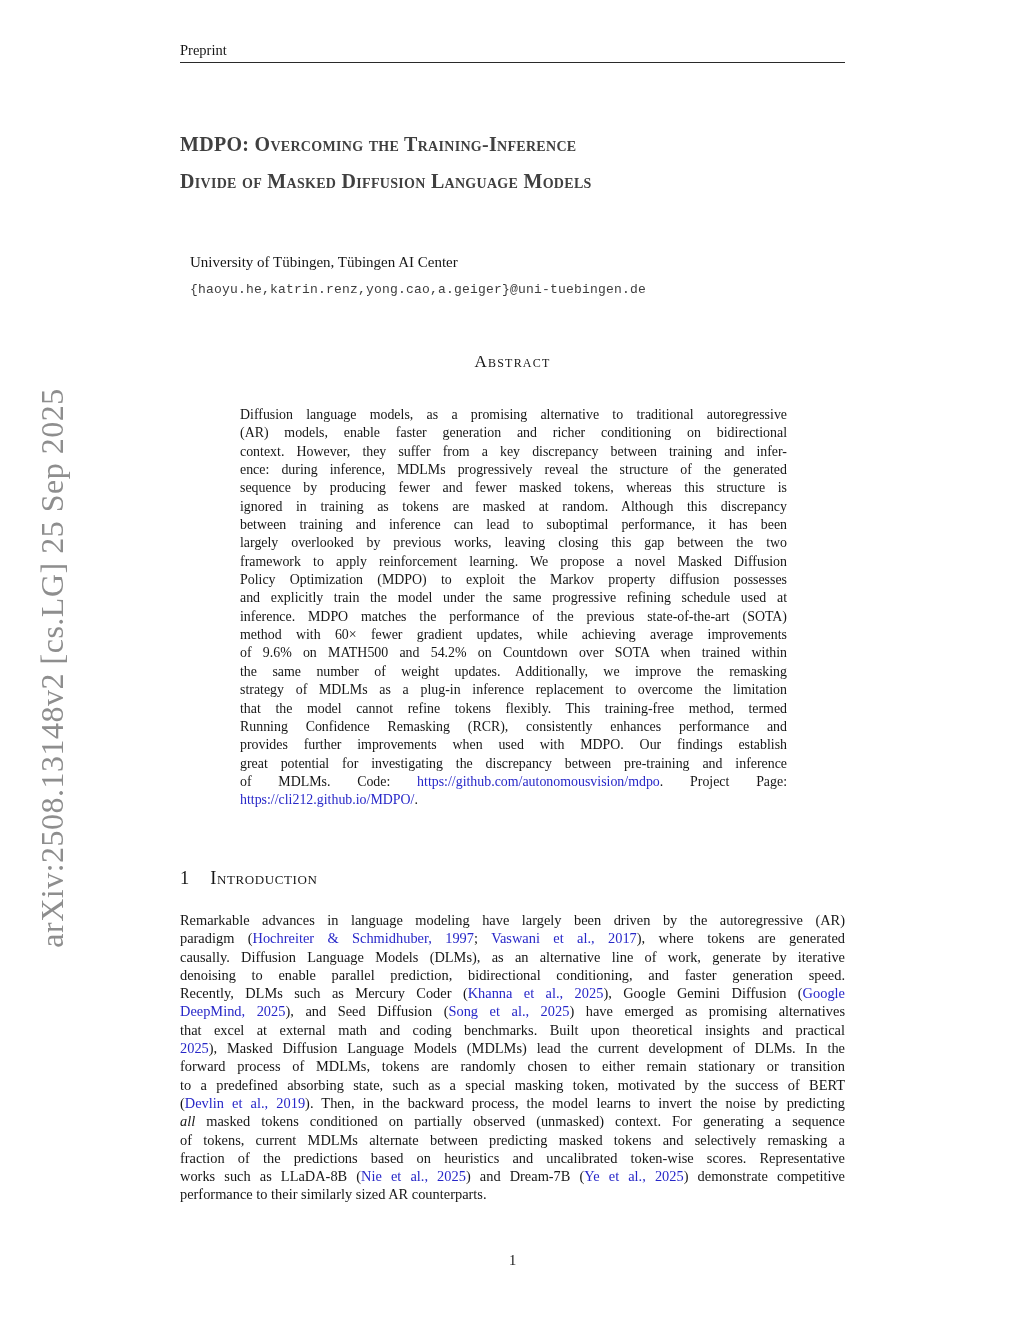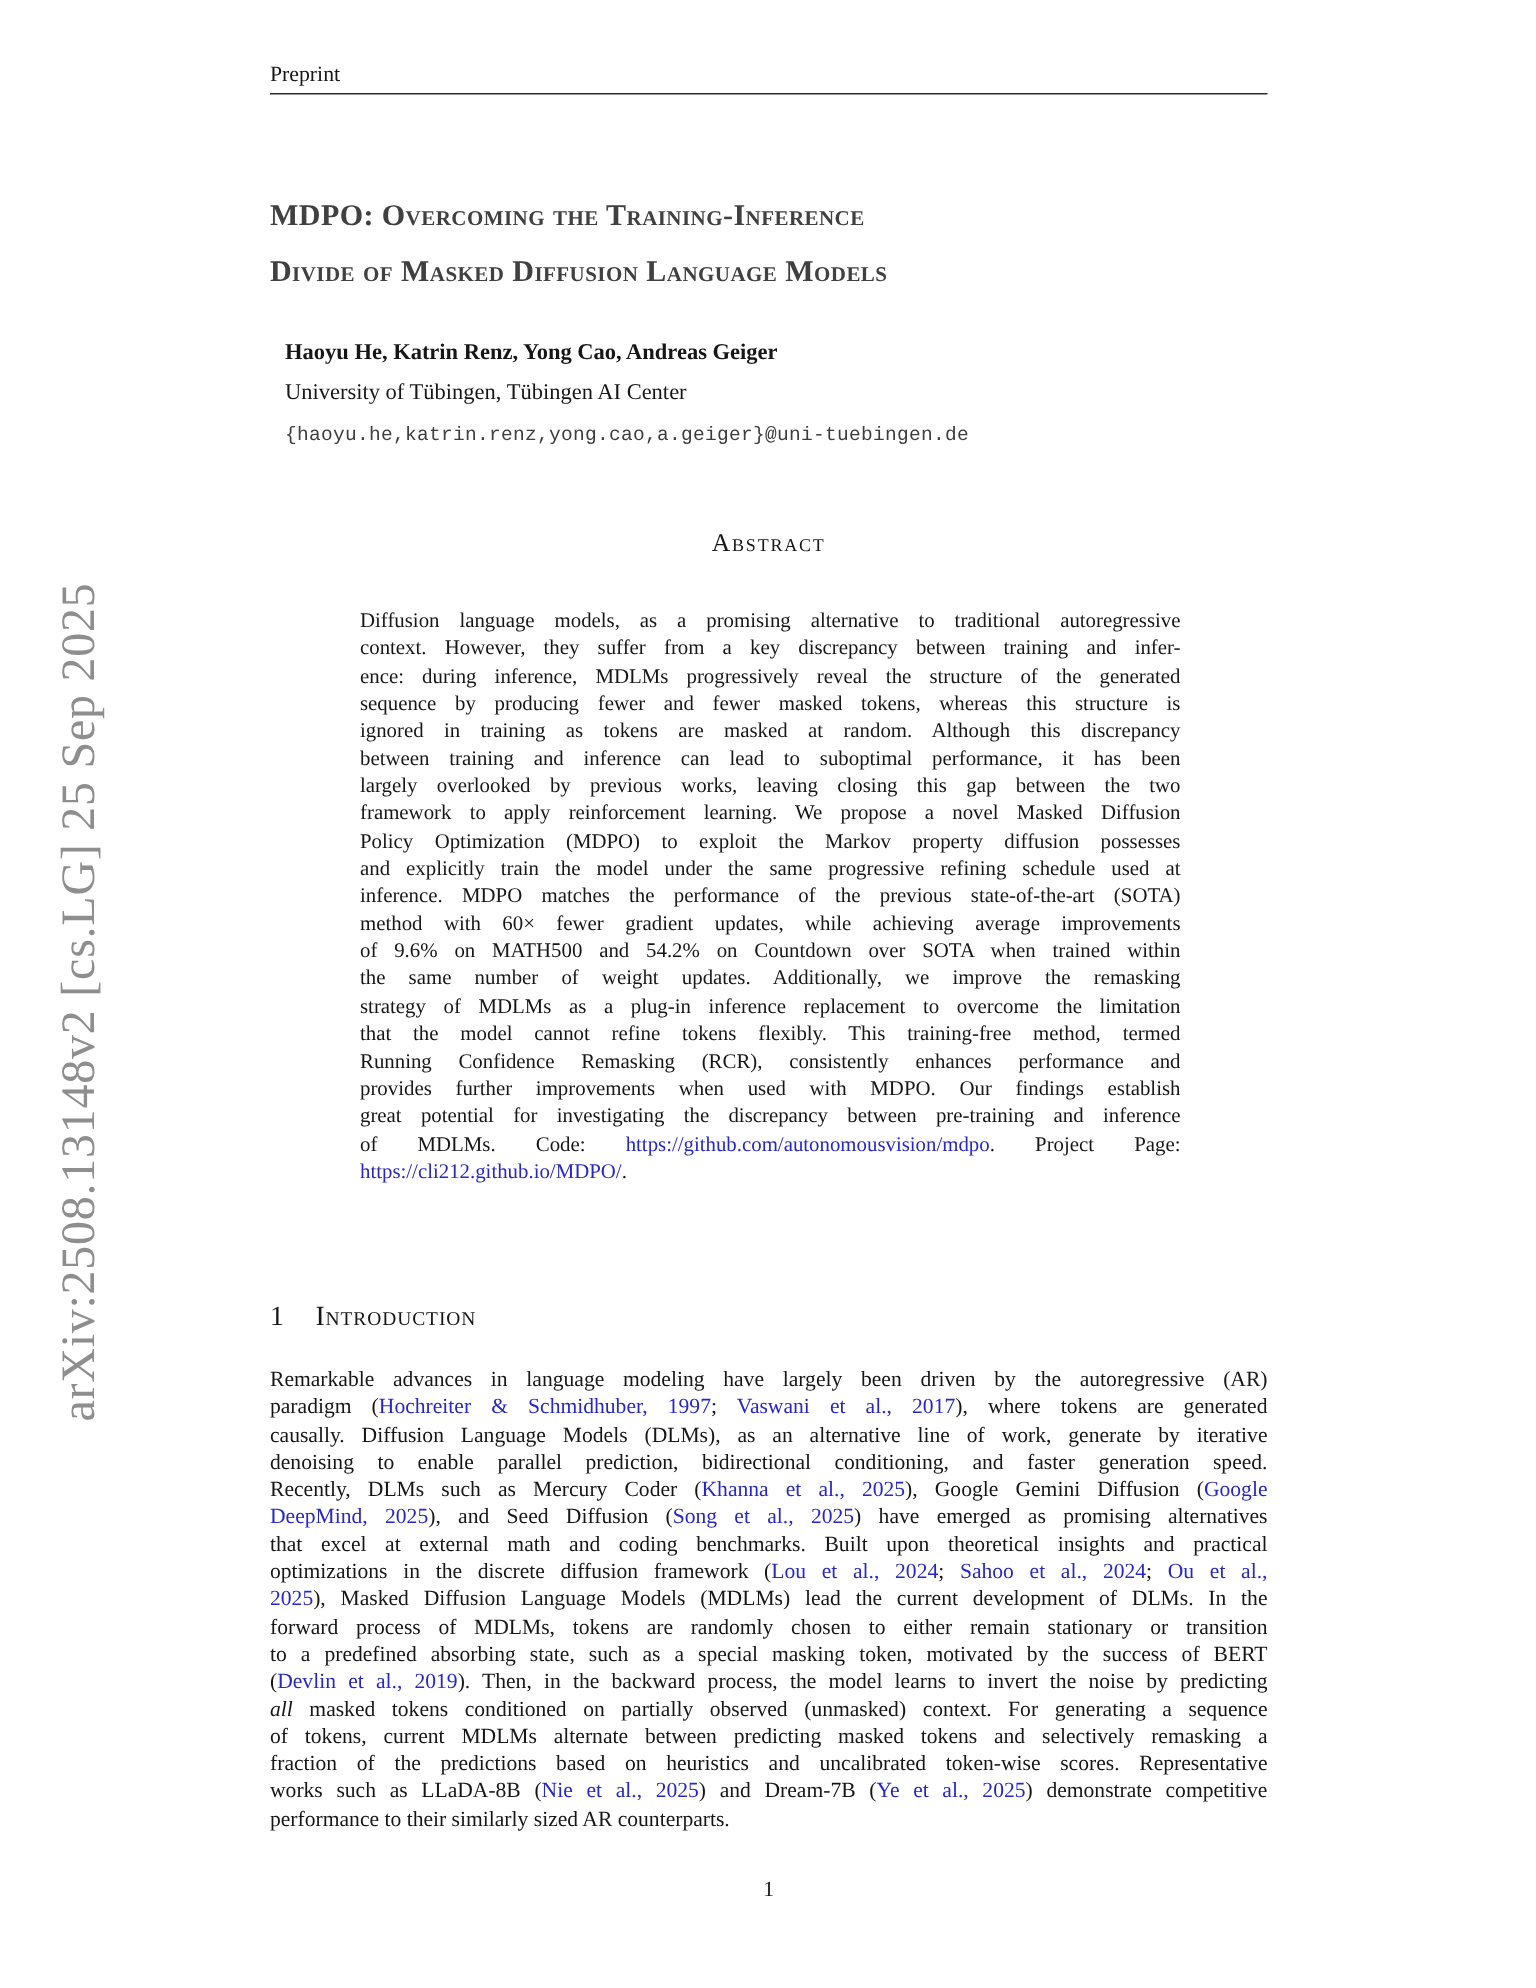--- a/index.html
+++ b/index.html
@@ -59,27 +59,27 @@
 
   <div class="header">
     <span>Preprint</span>
   </div>
 
   <h1 class="title">
     <span class="tline">MDPO: Overcoming the Training-Inference</span>
     <span class="tline">Divide of Masked Diffusion Language Models</span>
   </h1>
 
-  <div class="authors">Haoyu He, Katrin Renz, Yong Cao, Andreas Geiger</div>
   <div class="affil">University of Tübingen, Tübingen AI Center</div>
   <div class="email">{haoyu.he,katrin.renz,yong.cao,a.geiger}@uni-tuebingen.de</div>
 
   <div class="abs-head">Abstract</div>
   <div class="abs-body">
       <div class="jline">Diffusion language models, as a promising alternative to traditional autoregressive</div>
+      <div class="jline">(AR) models, enable faster generation and richer conditioning on bidirectional</div>
       <div class="jline">context. However, they suffer from a key discrepancy between training and infer-</div>
       <div class="jline">ence: during inference, MDLMs progressively reveal the structure of the generated</div>
       <div class="jline">sequence by producing fewer and fewer masked tokens, whereas this structure is</div>
       <div class="jline">ignored in training as tokens are masked at random. Although this discrepancy</div>
       <div class="jline">between training and inference can lead to suboptimal performance, it has been</div>
       <div class="jline">largely overlooked by previous works, leaving closing this gap between the two</div>
       <div class="jline">framework to apply reinforcement learning. We propose a novel Masked Diffusion</div>
       <div class="jline">Policy Optimization (MDPO) to exploit the Markov property diffusion possesses</div>
       <div class="jline">and explicitly train the model under the same progressive refining schedule used at</div>
       <div class="jline">inference. MDPO matches the performance of the previous state-of-the-art (SOTA)</div>
@@ -100,21 +100,20 @@
   </div>
 
   <div class="intro-body">
       <div class="jline">Remarkable advances in language modeling have largely been driven by the autoregressive (AR)</div>
       <div class="jline">paradigm (<span class="link">Hochreiter &amp; Schmidhuber, 1997</span>; <span class="link">Vaswani et al., 2017</span>), where tokens are generated</div>
       <div class="jline">causally. Diffusion Language Models (DLMs), as an alternative line of work, generate by iterative</div>
       <div class="jline">denoising to enable parallel prediction, bidirectional conditioning, and faster generation speed.</div>
       <div class="jline">Recently, DLMs such as Mercury Coder (<span class="link">Khanna et al., 2025</span>), Google Gemini Diffusion (<span class="link">Google</span></div>
       <div class="jline"><span class="link">DeepMind, 2025</span>), and Seed Diffusion (<span class="link">Song et al., 2025</span>) have emerged as promising alternatives</div>
       <div class="jline">that excel at external math and coding benchmarks. Built upon theoretical insights and practical</div>
-      <div class="jline">optimizations in the discrete diffusion framework (<span class="link">Lou et al., 2024</span>; <span class="link">Sahoo et al., 2024</span>; <span class="link">Ou et al.,</span></div>
       <div class="jline"><span class="link">2025</span>), Masked Diffusion Language Models (MDLMs) lead the current development of DLMs. In the</div>
       <div class="jline">forward process of MDLMs, tokens are randomly chosen to either remain stationary or transition</div>
       <div class="jline">to a predefined absorbing state, such as a special masking token, motivated by the success of BERT</div>
       <div class="jline">(<span class="link">Devlin et al., 2019</span>). Then, in the backward process, the model learns to invert the noise by predicting</div>
       <div class="jline"><span class="italic">all</span> masked tokens conditioned on partially observed (unmasked) context. For generating a sequence</div>
       <div class="jline">of tokens, current MDLMs alternate between predicting masked tokens and selectively remasking a</div>
       <div class="jline">fraction of the predictions based on heuristics and uncalibrated token-wise scores. Representative</div>
       <div class="jline">works such as LLaDA-8B (<span class="link">Nie et al., 2025</span>) and Dream-7B (<span class="link">Ye et al., 2025</span>) demonstrate competitive</div>
       <div class="jline last">performance to their similarly sized AR counterparts.</div>
     </div>

